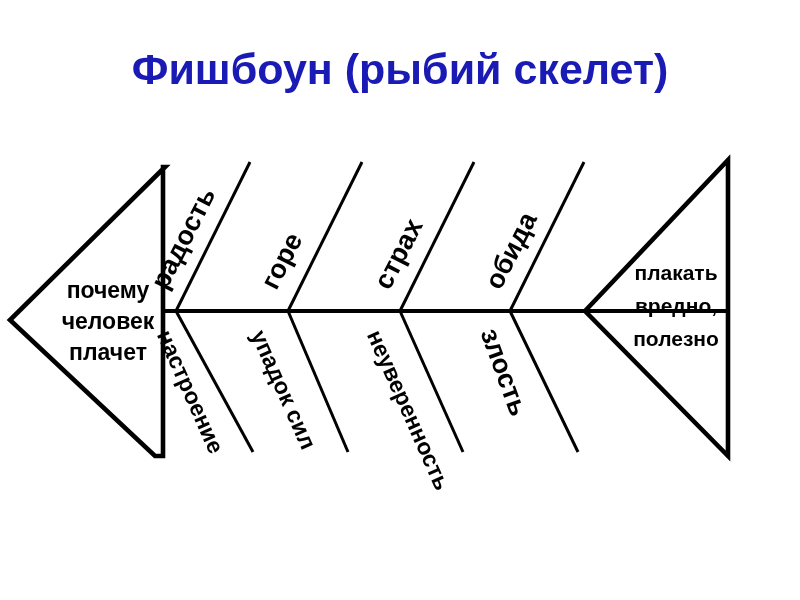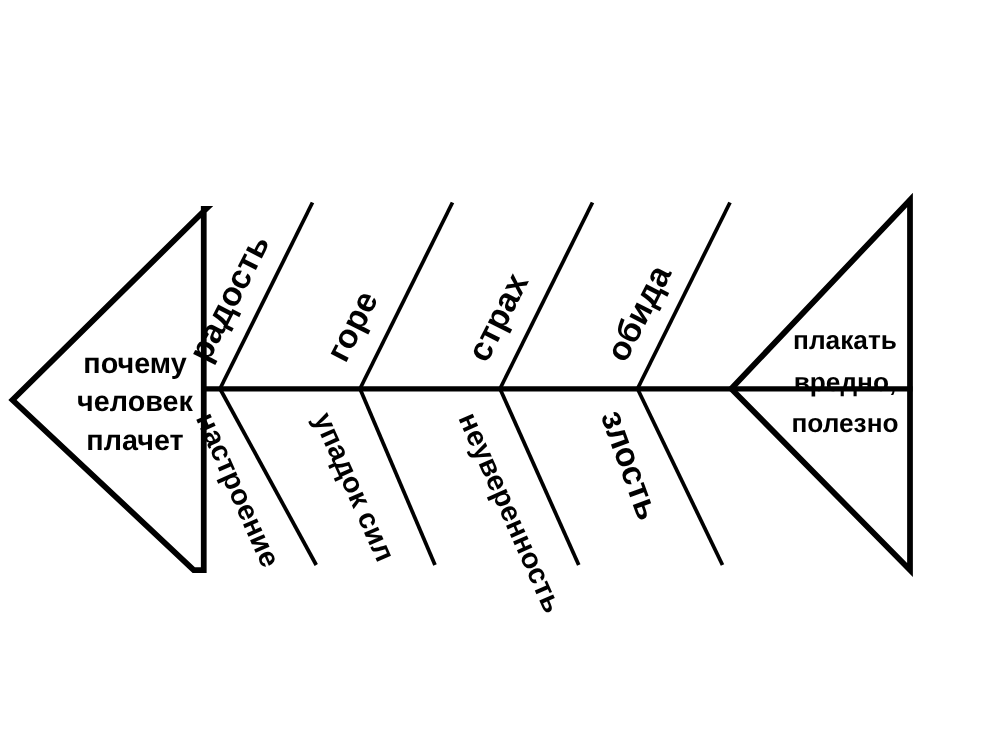--- a/index.html
+++ b/index.html
@@ -73,20 +73,21 @@
   .bone-label-small {
     font-size: 23px;
     text-anchor: start;
   }
 </style>
 </head>
 <body>
 
 <div id="page" style="background: rgb(255, 255, 255);">
 
+  <div class="title" style="color: rgb(26, 26, 180);">Фишбоун (рыбий скелет)</div>
 
   <svg class="diagram" viewBox="0 0 800 600">
 
     <g>
       <path class="stroke head-outline" d="M 165 167 L 10 320 L 155 456 L 163 456 L 163 167 Z" stroke="#000000"></path>
       <text class="head-text" x="108" y="292" fill="#000000">почему</text>
       <text class="head-text" x="108" y="323" fill="#000000">человек</text>
       <text class="head-text" x="108" y="354" fill="#000000">плачет</text>
     </g>
 

